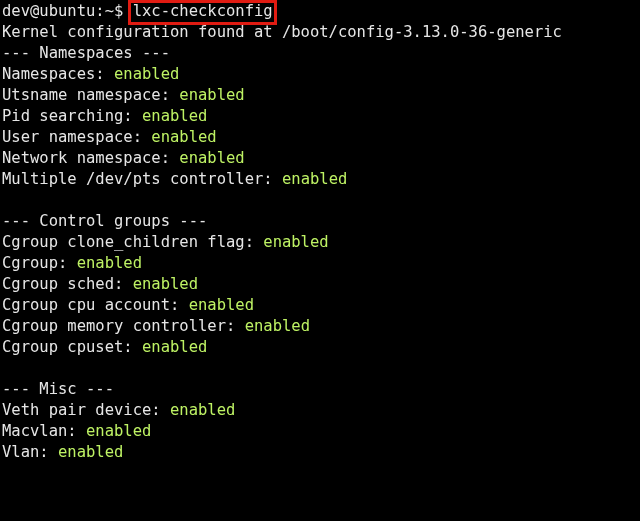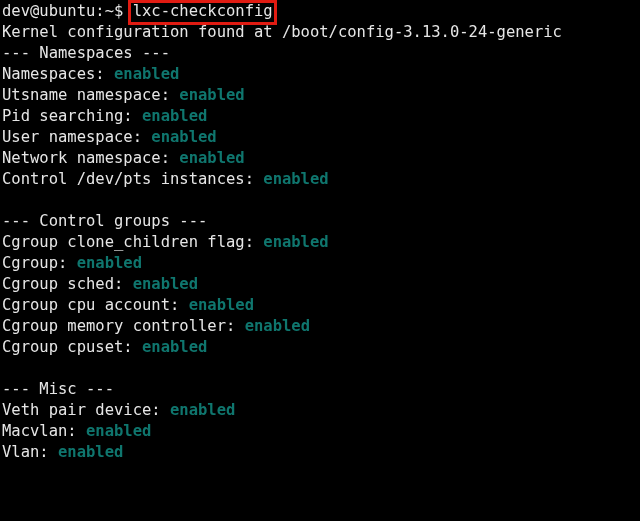--- a/index.html
+++ b/index.html
@@ -34,45 +34,45 @@
     font-size: 15.5px;
     line-height: 21px;
   }
   .line.blank {
     color: transparent;
   }
   .seg {
     white-space: pre;
   }
   .c-white  { color: #e6e6e6; }
-  .c-green  { color: #0f766e; font-weight: bold; }
+  .c-green  { color: #bef264; font-weight: normal; }
 
   
   #highlight-box {
     position: absolute;
     box-sizing: border-box;
     border: 3px solid #e01b12;
     pointer-events: none;
     background: transparent;
   }
 </style>
 </head>
 <body>
 
 <div id="terminal">
   <div id="screen">
       <div class="line"><span class="seg c-white">dev@ubuntu:~$ </span><span class="seg c-white">lxc-checkconfig</span></div>
-      <div class="line"><span class="seg c-white">Kernel configuration found at /boot/config-3.13.0-24-generic</span></div>
+      <div class="line"><span class="seg c-white">Kernel configuration found at /boot/config-3.13.0-36-generic</span></div>
       <div class="line"><span class="seg c-white">--- Namespaces ---</span></div>
       <div class="line"><span class="seg c-white">Namespaces: </span><span class="seg c-green">enabled</span></div>
       <div class="line"><span class="seg c-white">Utsname namespace: </span><span class="seg c-green">enabled</span></div>
       <div class="line"><span class="seg c-white">Pid searching: </span><span class="seg c-green">enabled</span></div>
       <div class="line"><span class="seg c-white">User namespace: </span><span class="seg c-green">enabled</span></div>
       <div class="line"><span class="seg c-white">Network namespace: </span><span class="seg c-green">enabled</span></div>
-      <div class="line"><span class="seg c-white">Control /dev/pts instances: </span><span class="seg c-green">enabled</span></div>
+      <div class="line"><span class="seg c-white">Multiple /dev/pts controller: </span><span class="seg c-green">enabled</span></div>
       <div class="line blank"><span class="seg c-white"> </span></div>
       <div class="line"><span class="seg c-white">--- Control groups ---</span></div>
       <div class="line"><span class="seg c-white">Cgroup clone_children flag: </span><span class="seg c-green">enabled</span></div>
       <div class="line"><span class="seg c-white">Cgroup: </span><span class="seg c-green">enabled</span></div>
       <div class="line"><span class="seg c-white">Cgroup sched: </span><span class="seg c-green">enabled</span></div>
       <div class="line"><span class="seg c-white">Cgroup cpu account: </span><span class="seg c-green">enabled</span></div>
       <div class="line"><span class="seg c-white">Cgroup memory controller: </span><span class="seg c-green">enabled</span></div>
       <div class="line"><span class="seg c-white">Cgroup cpuset: </span><span class="seg c-green">enabled</span></div>
       <div class="line blank"><span class="seg c-white"> </span></div>
       <div class="line"><span class="seg c-white">--- Misc ---</span></div>

